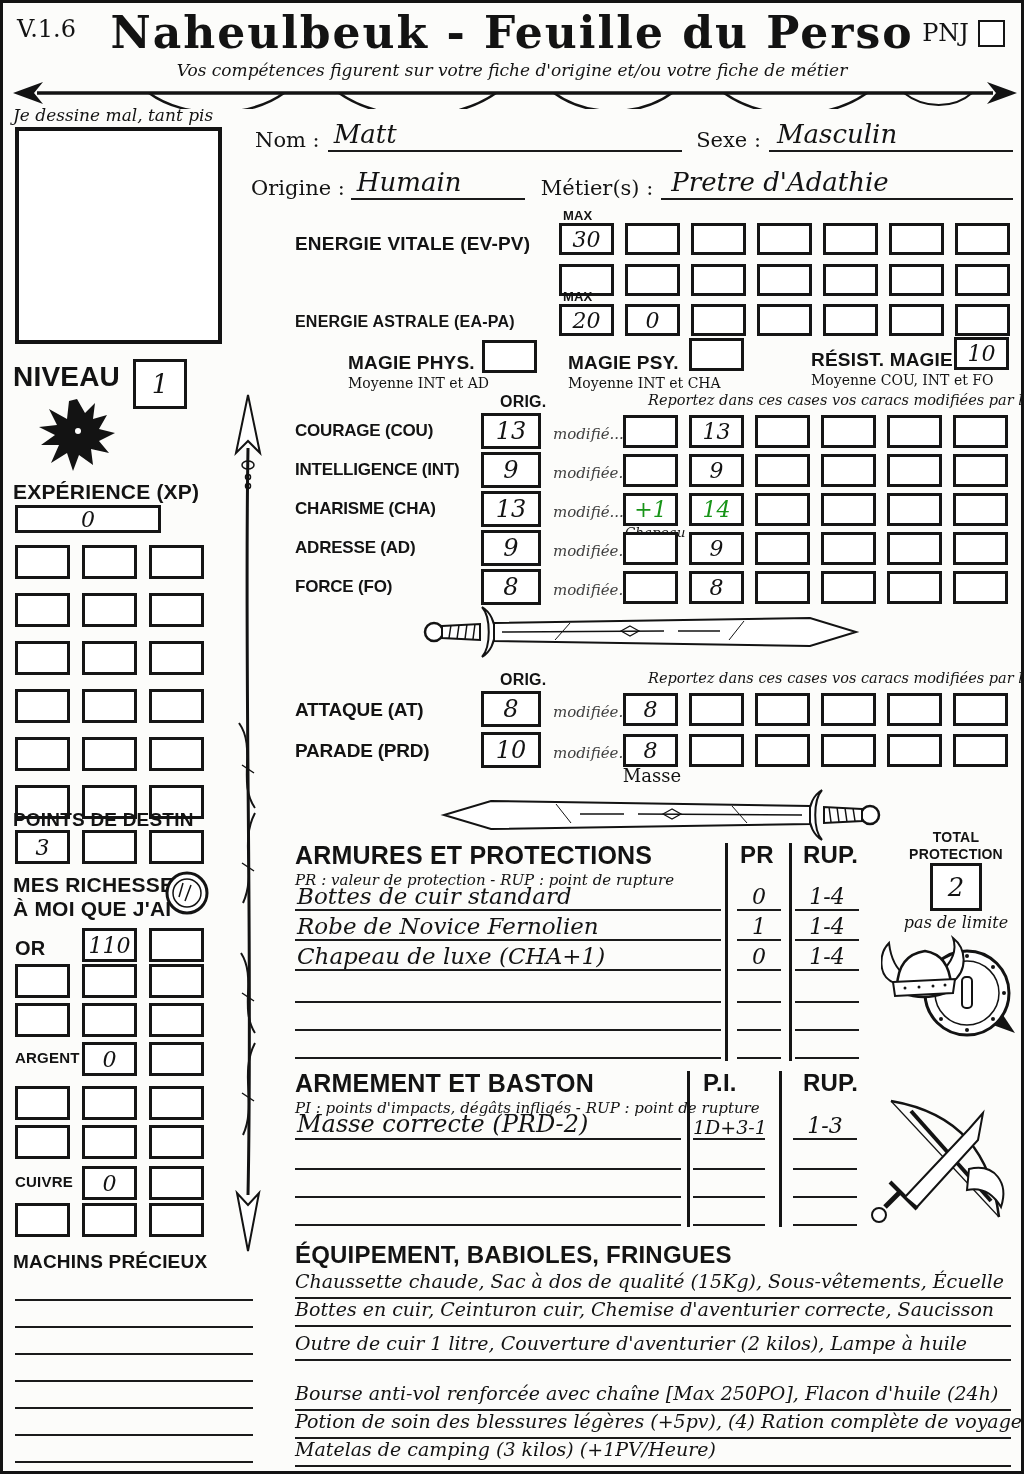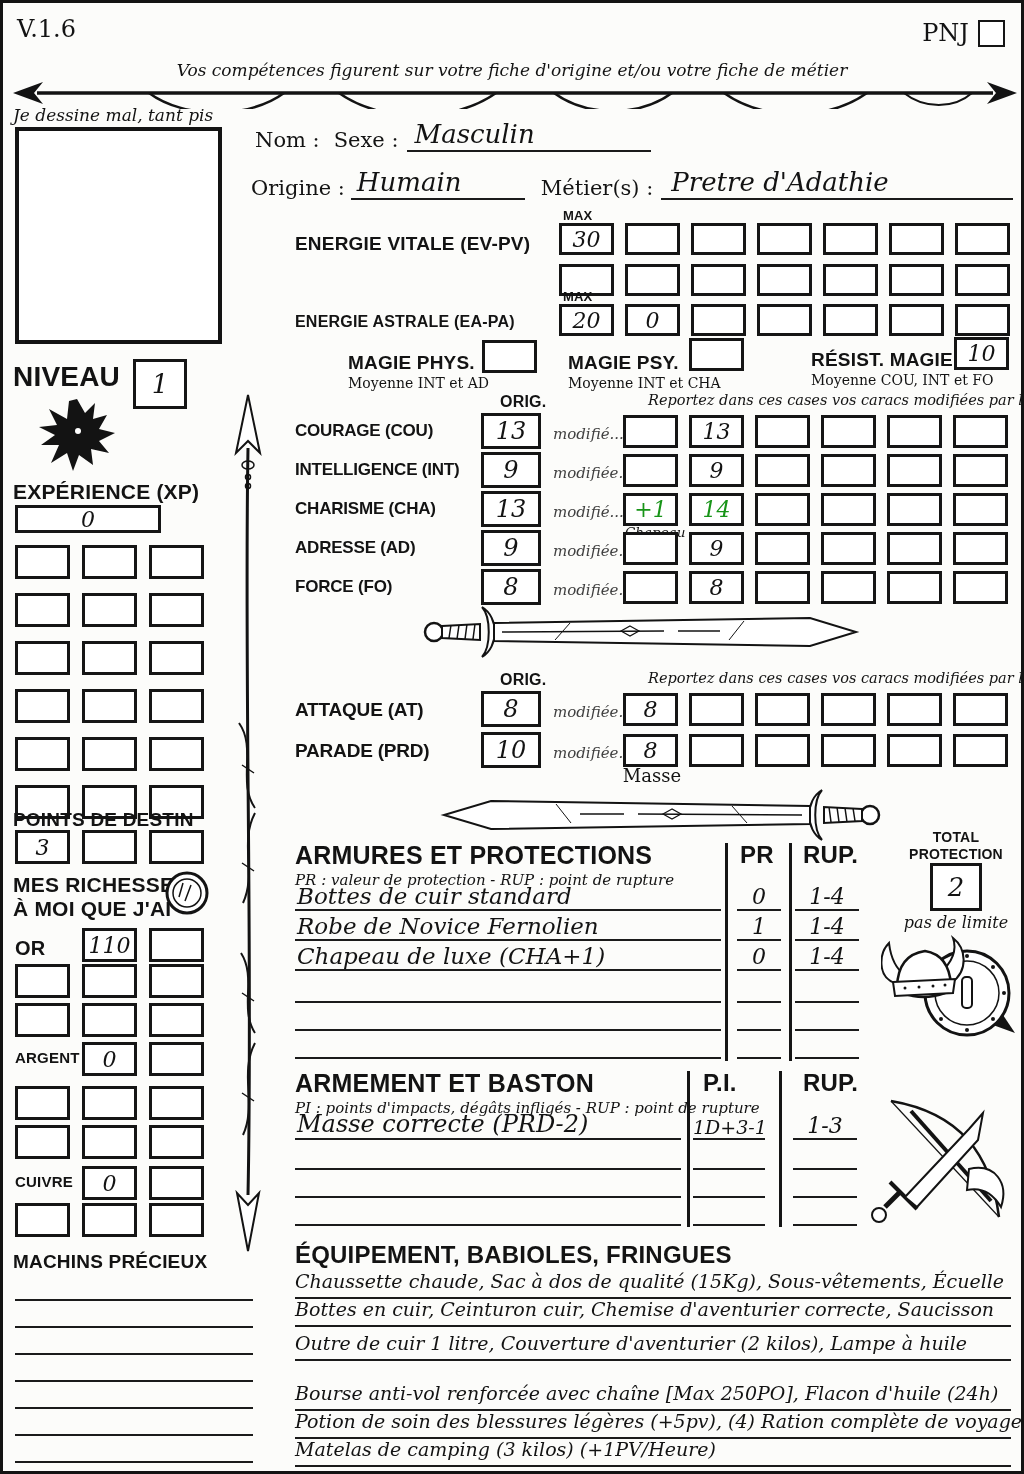--- a/index.html
+++ b/index.html
@@ -37,20 +37,21 @@
   .gbox{height:28px;width:49px;}
   .field-line{border-bottom:2.5px solid #1b1b1b;}
   .note{font-size:14px;}
 </style>
 </head>
 <body>
 
 <div class="page">
 
   <div class="abs cal" style="left:14px;top:12px;font-size:24px;">V.1.6</div>
+  <div class="abs cal" style="left:0;right:0;top:4px;text-align:center;font-size:44px;font-weight:bold;letter-spacing:2px;">Naheulbeuk - Feuille du Perso</div>
   <div class="abs" style="right:16px;top:16px;display:flex;align-items:center;gap:9px;">
     <span class="cal" style="font-size:24px;">PNJ</span>
     <span style="width:23px;height:23px;border:2.5px solid #151515;background:#fff;"></span>
   </div>
   <div class="abs cal ital" style="left:0;right:0;top:57px;text-align:center;font-size:17px;">Vos compétences figurent sur votre fiche d'origine et/ou votre fiche de métier</div>
 
   <svg class="abs" style="left:6px;top:74px;" width="1012" height="32" viewBox="0 0 1012 32">
     <path d="M4,16 L34,5 L25,16 L34,27 Z" fill="#131313"></path>
     <path d="M1008,16 L978,5 L987,16 L978,27 Z" fill="#131313"></path>
     <line x1="28" y1="16" x2="984" y2="16" stroke="#131313" stroke-width="3.5"></line>
@@ -59,20 +60,21 @@
     <path d="M545,16 C578,40 630,40 663,16" stroke="#131313" stroke-width="2.5" fill="none"></path>
     <path d="M715,16 C755,44 818,44 858,16" stroke="#131313" stroke-width="2.5" fill="none"></path>
     <path d="M895,16 C915,32 945,32 963,16" stroke="#131313" stroke-width="2" fill="none"></path>
   </svg>
 
   <div class="abs cal ital" style="left:10px;top:102px;font-size:17px;">Je dessine mal, tant pis</div>
   <div class="abs" style="left:12px;top:124px;width:199px;height:209px;border:4px solid #131313;background:#fff;"></div>
 
   <div class="abs" style="left:252px;top:116px;width:758px;display:flex;align-items:flex-end;">
     <span class="cal" style="font-size:21px;">Nom :</span>
+    <span class="hand field-line" style="font-size:26px;flex:1 1 auto;margin-left:8px;padding:0 0 1px 6px;">Matt</span>
     <span class="cal" style="font-size:21px;margin-left:14px;">Sexe :</span>
     <span class="hand field-line" style="font-size:26px;width:236px;margin-left:8px;padding:0 0 1px 8px;">Masculin</span>
   </div>
   <div class="abs" style="left:248px;top:164px;width:762px;display:flex;align-items:flex-end;">
     <span class="cal" style="font-size:21px;">Origine :</span>
     <span class="hand field-line" style="font-size:26px;width:168px;margin-left:6px;padding:0 0 1px 6px;">Humain</span>
     <span class="cal" style="font-size:21px;margin-left:16px;">Métier(s) :</span>
     <span class="hand field-line" style="font-size:26px;flex:1 1 auto;margin-left:8px;padding:0 0 1px 10px;">Pretre d'Adathie</span>
   </div>
 

